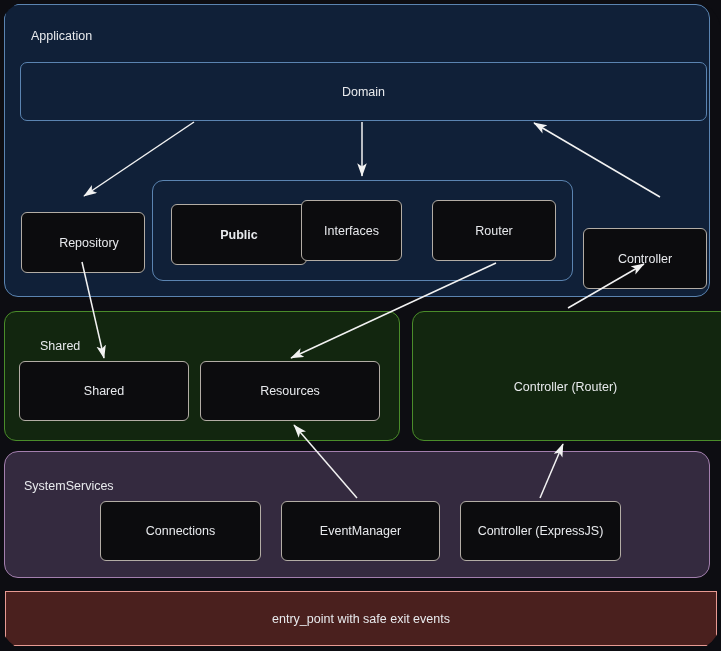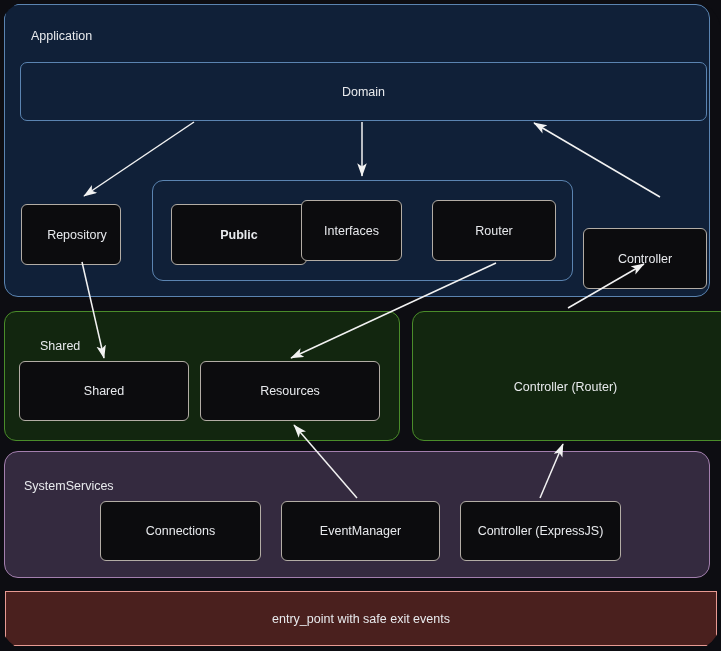--- a/index.html
+++ b/index.html
@@ -72,21 +72,21 @@
 <div id="canvas">
 
   <div class="container-box" style="left:4px; top:4px; width:706px; height:293px; background:#102038; border-color:#5b84b1; border-radius:14px;"></div>
   <div class="container-label" style="left:31px; top:30px;">Application</div>
 
   <div class="container-box" style="left:20px; top:62px; width:687px; height:59px; background:transparent; border-color:#5b84b1; border-radius:7px;"></div>
   <div class="plain-box" style="left:20px; top:62px; width:687px; height:59px;">Domain</div>
 
   <div class="container-box" style="left:152px; top:180px; width:421px; height:101px; background:transparent; border-color:#5b84b1; border-radius:11px;"></div>
 
-  <div class="node" style="left:21px; top:204px; width:100px; height:61px;padding-left:12px;">
+  <div class="node" style="left:21px; top:212px; width:124px; height:61px;padding-left:12px;">
     <span>Repository</span>
   </div>
 
   <div class="node" style="left:171px; top:204px; width:136px; height:61px;font-weight:bold;">
     <span>Public</span>
   </div>
 
   <div class="node" style="left:301px; top:200px; width:101px; height:61px;">
     <span>Interfaces</span>
   </div>

